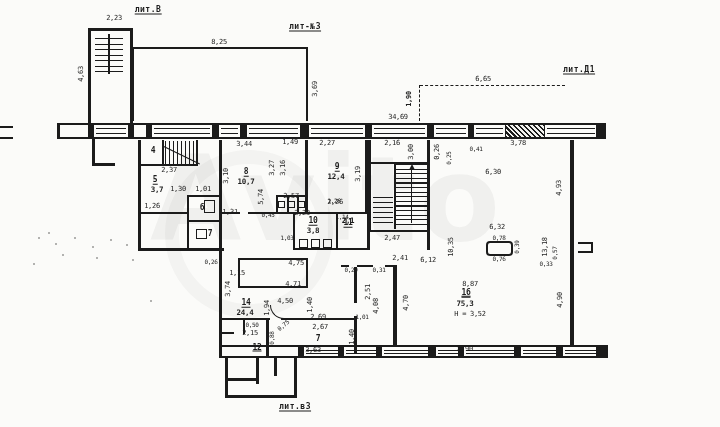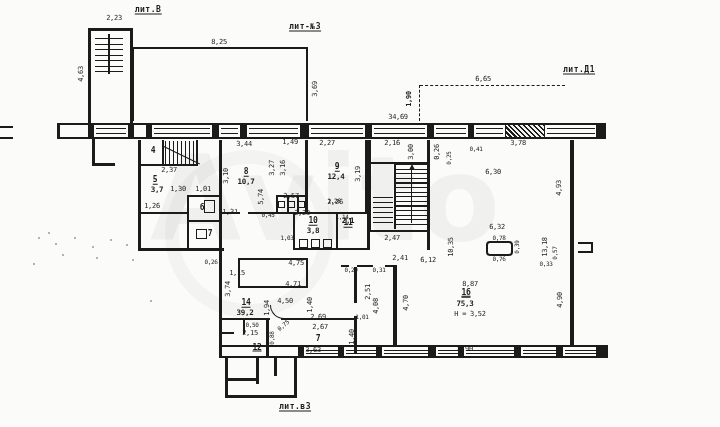--- a/index.html
+++ b/index.html
@@ -295,21 +295,21 @@
     <div class="lbl" style="left: 465px; top: 349px;">8,90</div>
     <div class="lbl" style="left: 400px; top: 258px;">2,41</div>
     <div class="lbl" style="left: 428px; top: 260px;">6,12</div>
     <div class="lbl v" style="left: 406px; top: 303px;">4,70</div>
     <div class="lbl s" style="left: 211px; top: 261px;">0,26</div>
     <div class="lbl" style="left: 237px; top: 273px;">1,15</div>
     <div class="lbl v" style="left: 228px; top: 289px;">3,74</div>
     <div class="lbl" style="left: 293px; top: 284px;">4,71</div>
     <div class="lbl" style="left: 285px; top: 301px;">4,50</div>
     <div class="lbl room u" style="left: 246px; top: 303px;">14</div>
-    <div class="lbl area" style="left: 245px; top: 312px;">39,2</div>
+    <div class="lbl area" style="left: 245px; top: 312px;">24,4</div>
     <div class="lbl v" style="left: 267px; top: 308px;">1,94</div>
     <div class="lbl v" style="left: 310px; top: 305px;">1,40</div>
     <div class="lbl" style="left: 318px; top: 317px;">2,69</div>
     <div class="lbl" style="left: 320px; top: 327px;">2,67</div>
     <div class="lbl room" style="left: 318px; top: 338px;">7</div>
     <div class="lbl" style="left: 313px; top: 350px;">3,63</div>
     <div class="lbl v" style="left: 352px; top: 337px;">1,40</div>
     <div class="lbl s" style="left: 351px; top: 269px;">0,29</div>
     <div class="lbl s" style="left: 379px; top: 269px;">0,31</div>
     <div class="lbl v" style="left: 368px; top: 292px;">2,51</div>

